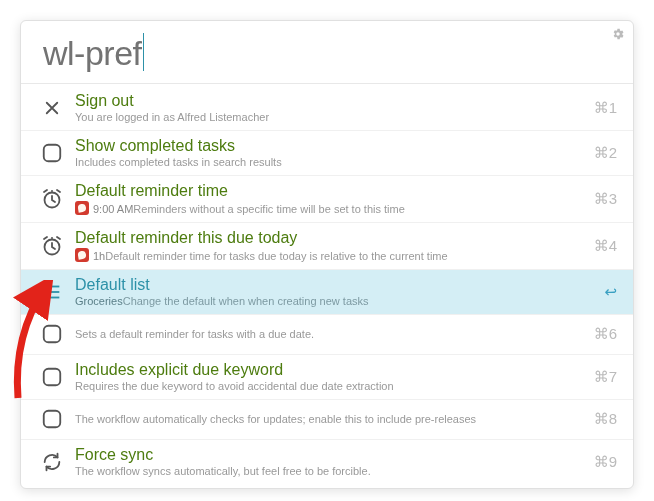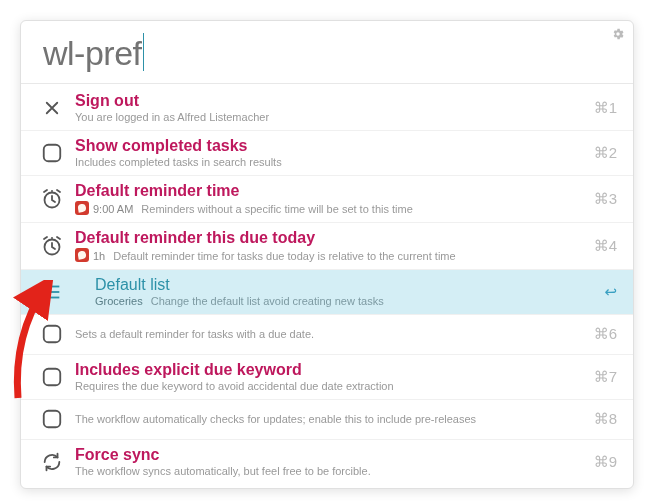--- a/index.html
+++ b/index.html
@@ -67,45 +67,44 @@
       justify-content: center;
       flex-shrink: 0;
     }
     .item .text-col {
       flex: 1;
       min-width: 0;
       padding-left: 6px;
     }
     .item .title {
       font-size: 16px;
-      font-weight: 700;
-      color: #be185d;
+      font-weight: 400;
+      color: #4d7c0f;
       line-height: 1.2;
     }
     .item .sub {
       font-size: 11px;
       color: #999;
       line-height: 1.25;
       margin-top: 1px;
     }
     .item .sub .prefix {
       color: #888;
-      margin-right: 8px;
+      margin-right: 0;
     }
     .item .short-col {
       width: 42px;
       text-align: right;
       color: #bbb;
       font-size: 15px;
       flex-shrink: 0;
       padding-right: 2px;
     }
     .item.selected {
       background: #d4eef5;
-      gap: 20px;
     }
     .item.selected .title {
       color: #2d91a8;
       font-weight: 400;
     }
     .item.selected .sub { color: #7d9aa2; }
     .item.selected .sub .prefix { color: #5a7f88; }
     .item.selected .short-col { color: #3aa0c2; }
     .badge {
       display: inline-flex;
@@ -211,21 +210,21 @@
             <circle cx="5" cy="6" r="1.5" fill="#2d91a8"></circle>
             <circle cx="5" cy="12" r="1.5" fill="#2d91a8"></circle>
             <circle cx="5" cy="18" r="1.5" fill="#2d91a8"></circle>
             <line x1="9" y1="6" x2="20" y2="6" stroke="#2d91a8" stroke-width="2"></line>
             <line x1="9" y1="12" x2="20" y2="12" stroke="#2d91a8" stroke-width="2"></line>
             <line x1="9" y1="18" x2="20" y2="18" stroke="#2d91a8" stroke-width="2"></line>
           </svg>
         </div>
         <div class="text-col">
           <div class="title">Default list</div>
-          <div class="sub"><span class="prefix">Groceries</span><span>Change the default list avoid creating new tasks</span></div>
+          <div class="sub"><span class="prefix">Groceries</span><span>Change the default when when creating new tasks</span></div>
         </div>
         <div class="short-col">↩</div>
       </div>
       <div class="item">
         <div class="icon-col">
           <svg width="22" height="22" viewBox="0 0 24 24">
             <rect x="3" y="3" width="18" height="18" rx="5" ry="5" stroke="#555" stroke-width="2" fill="none"></rect>
           </svg>
         </div>
         <div class="text-col">

